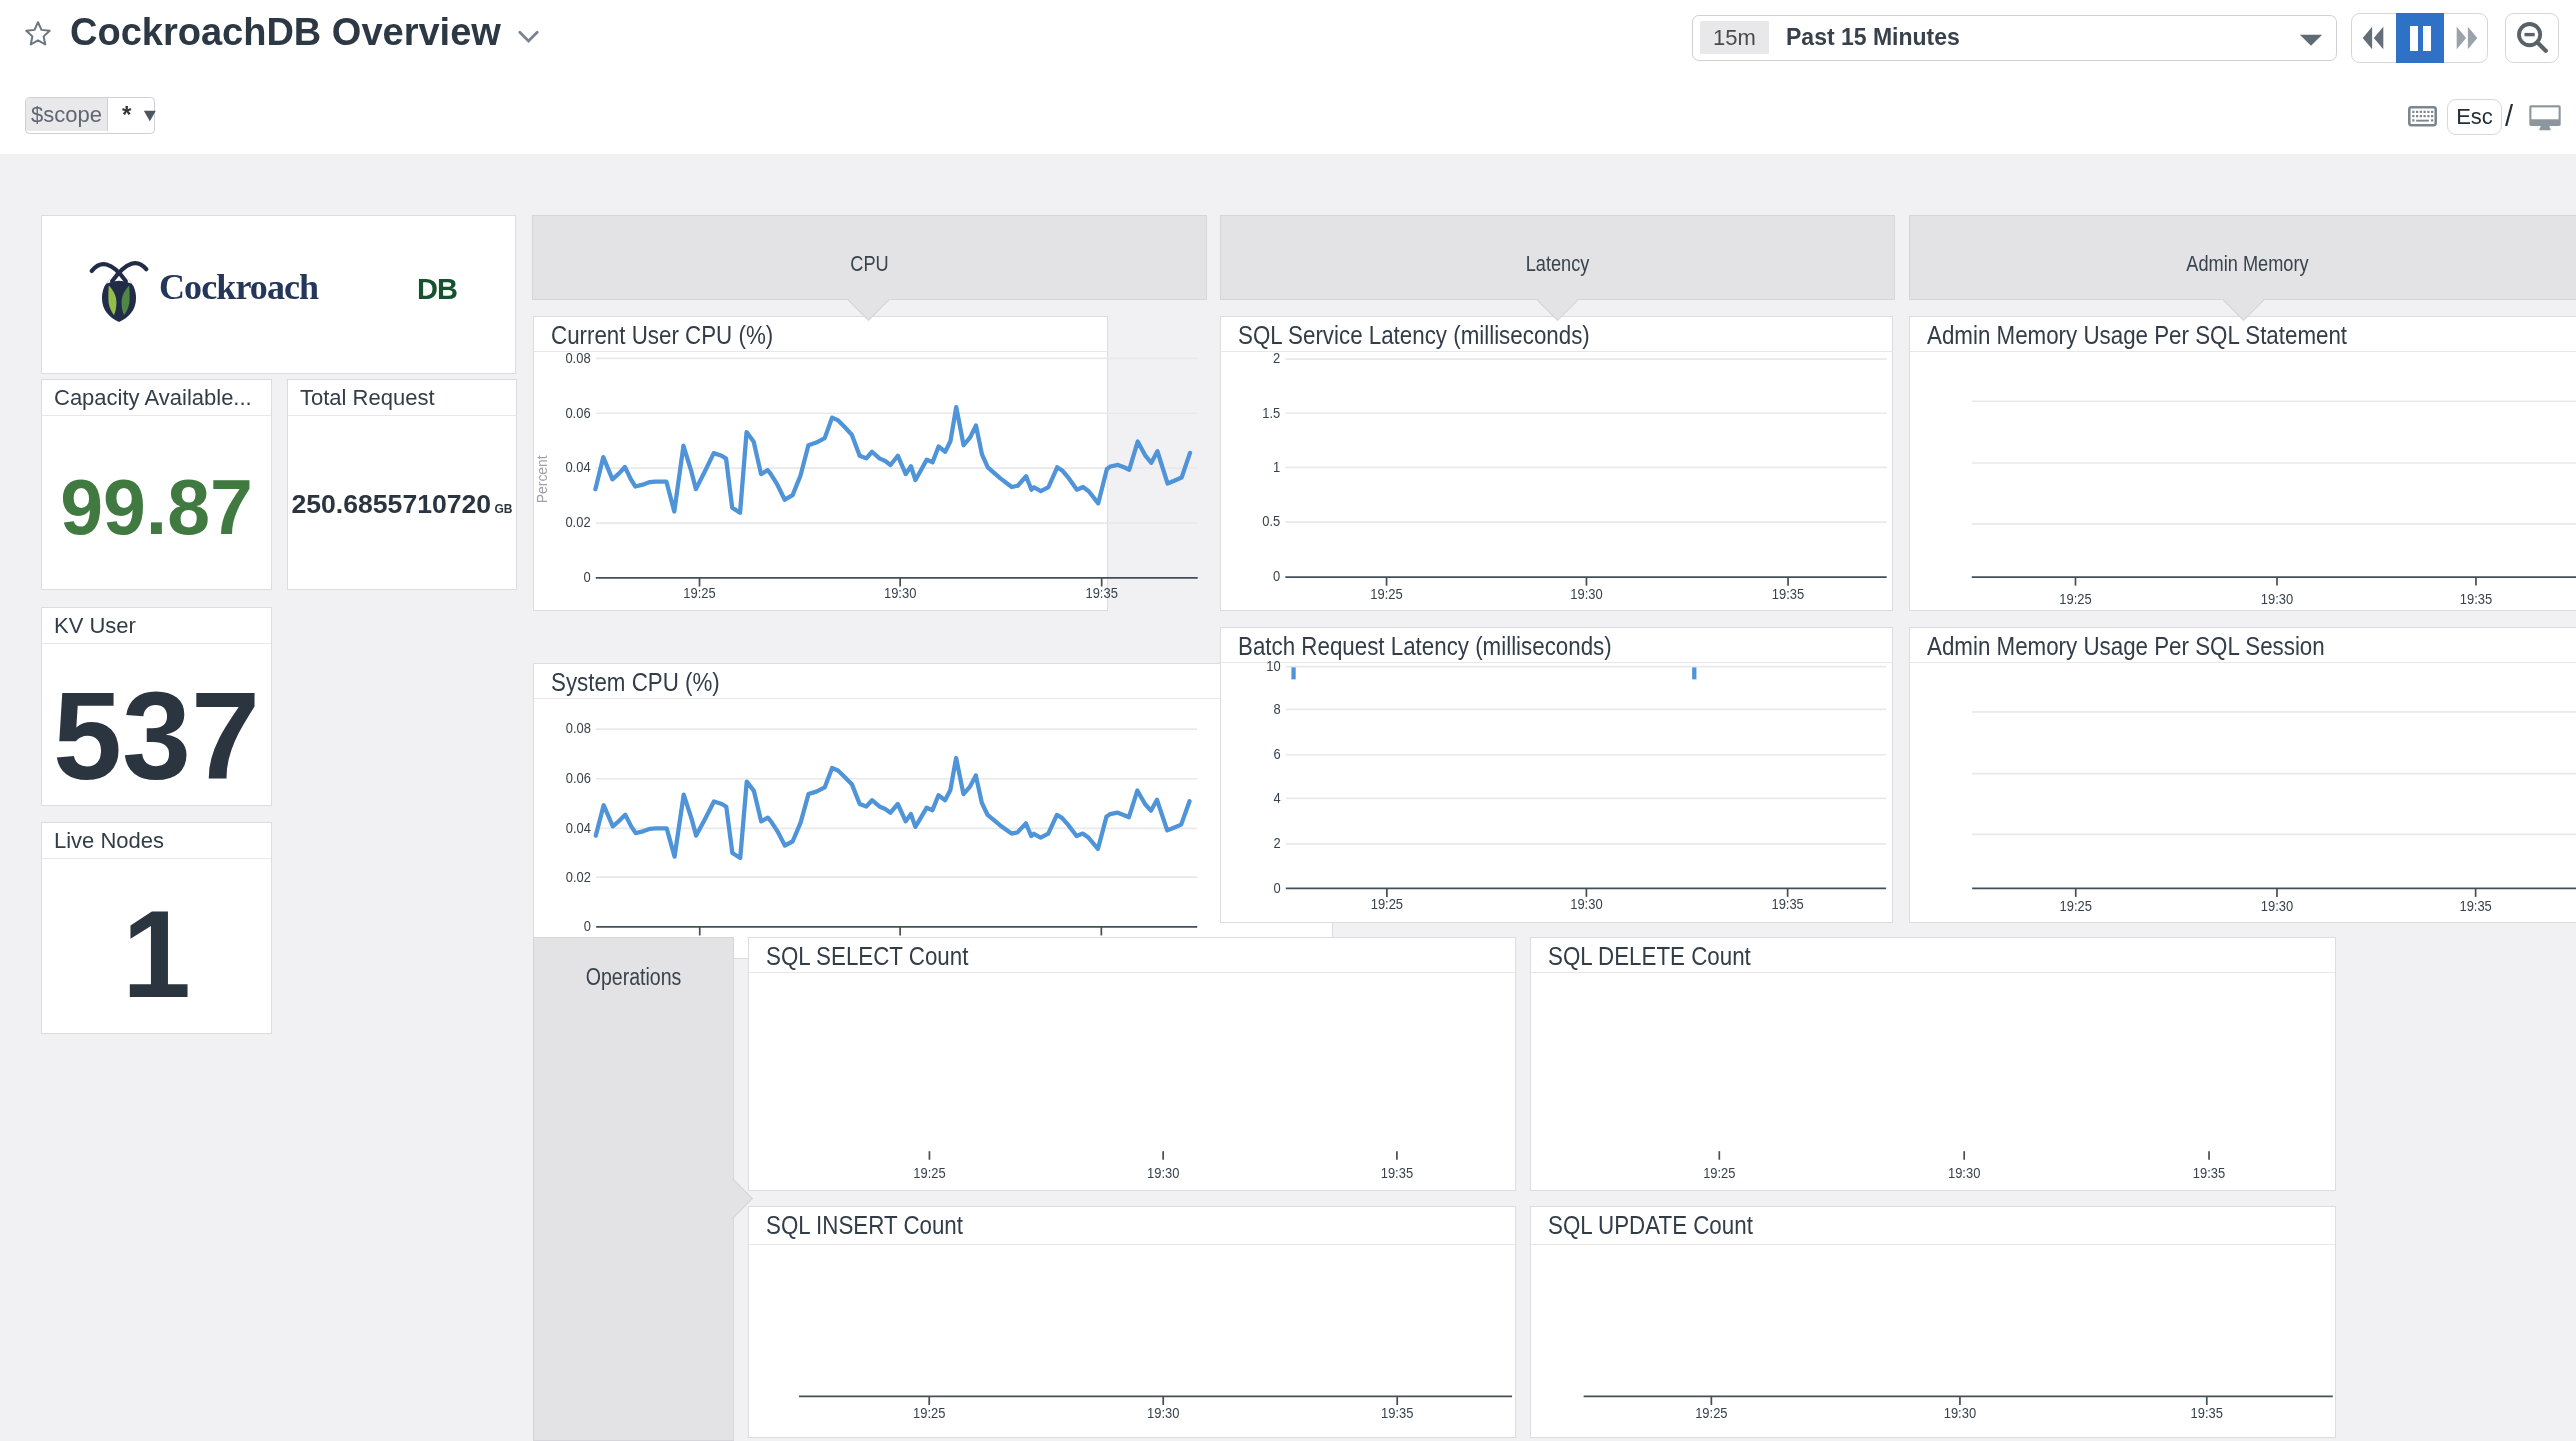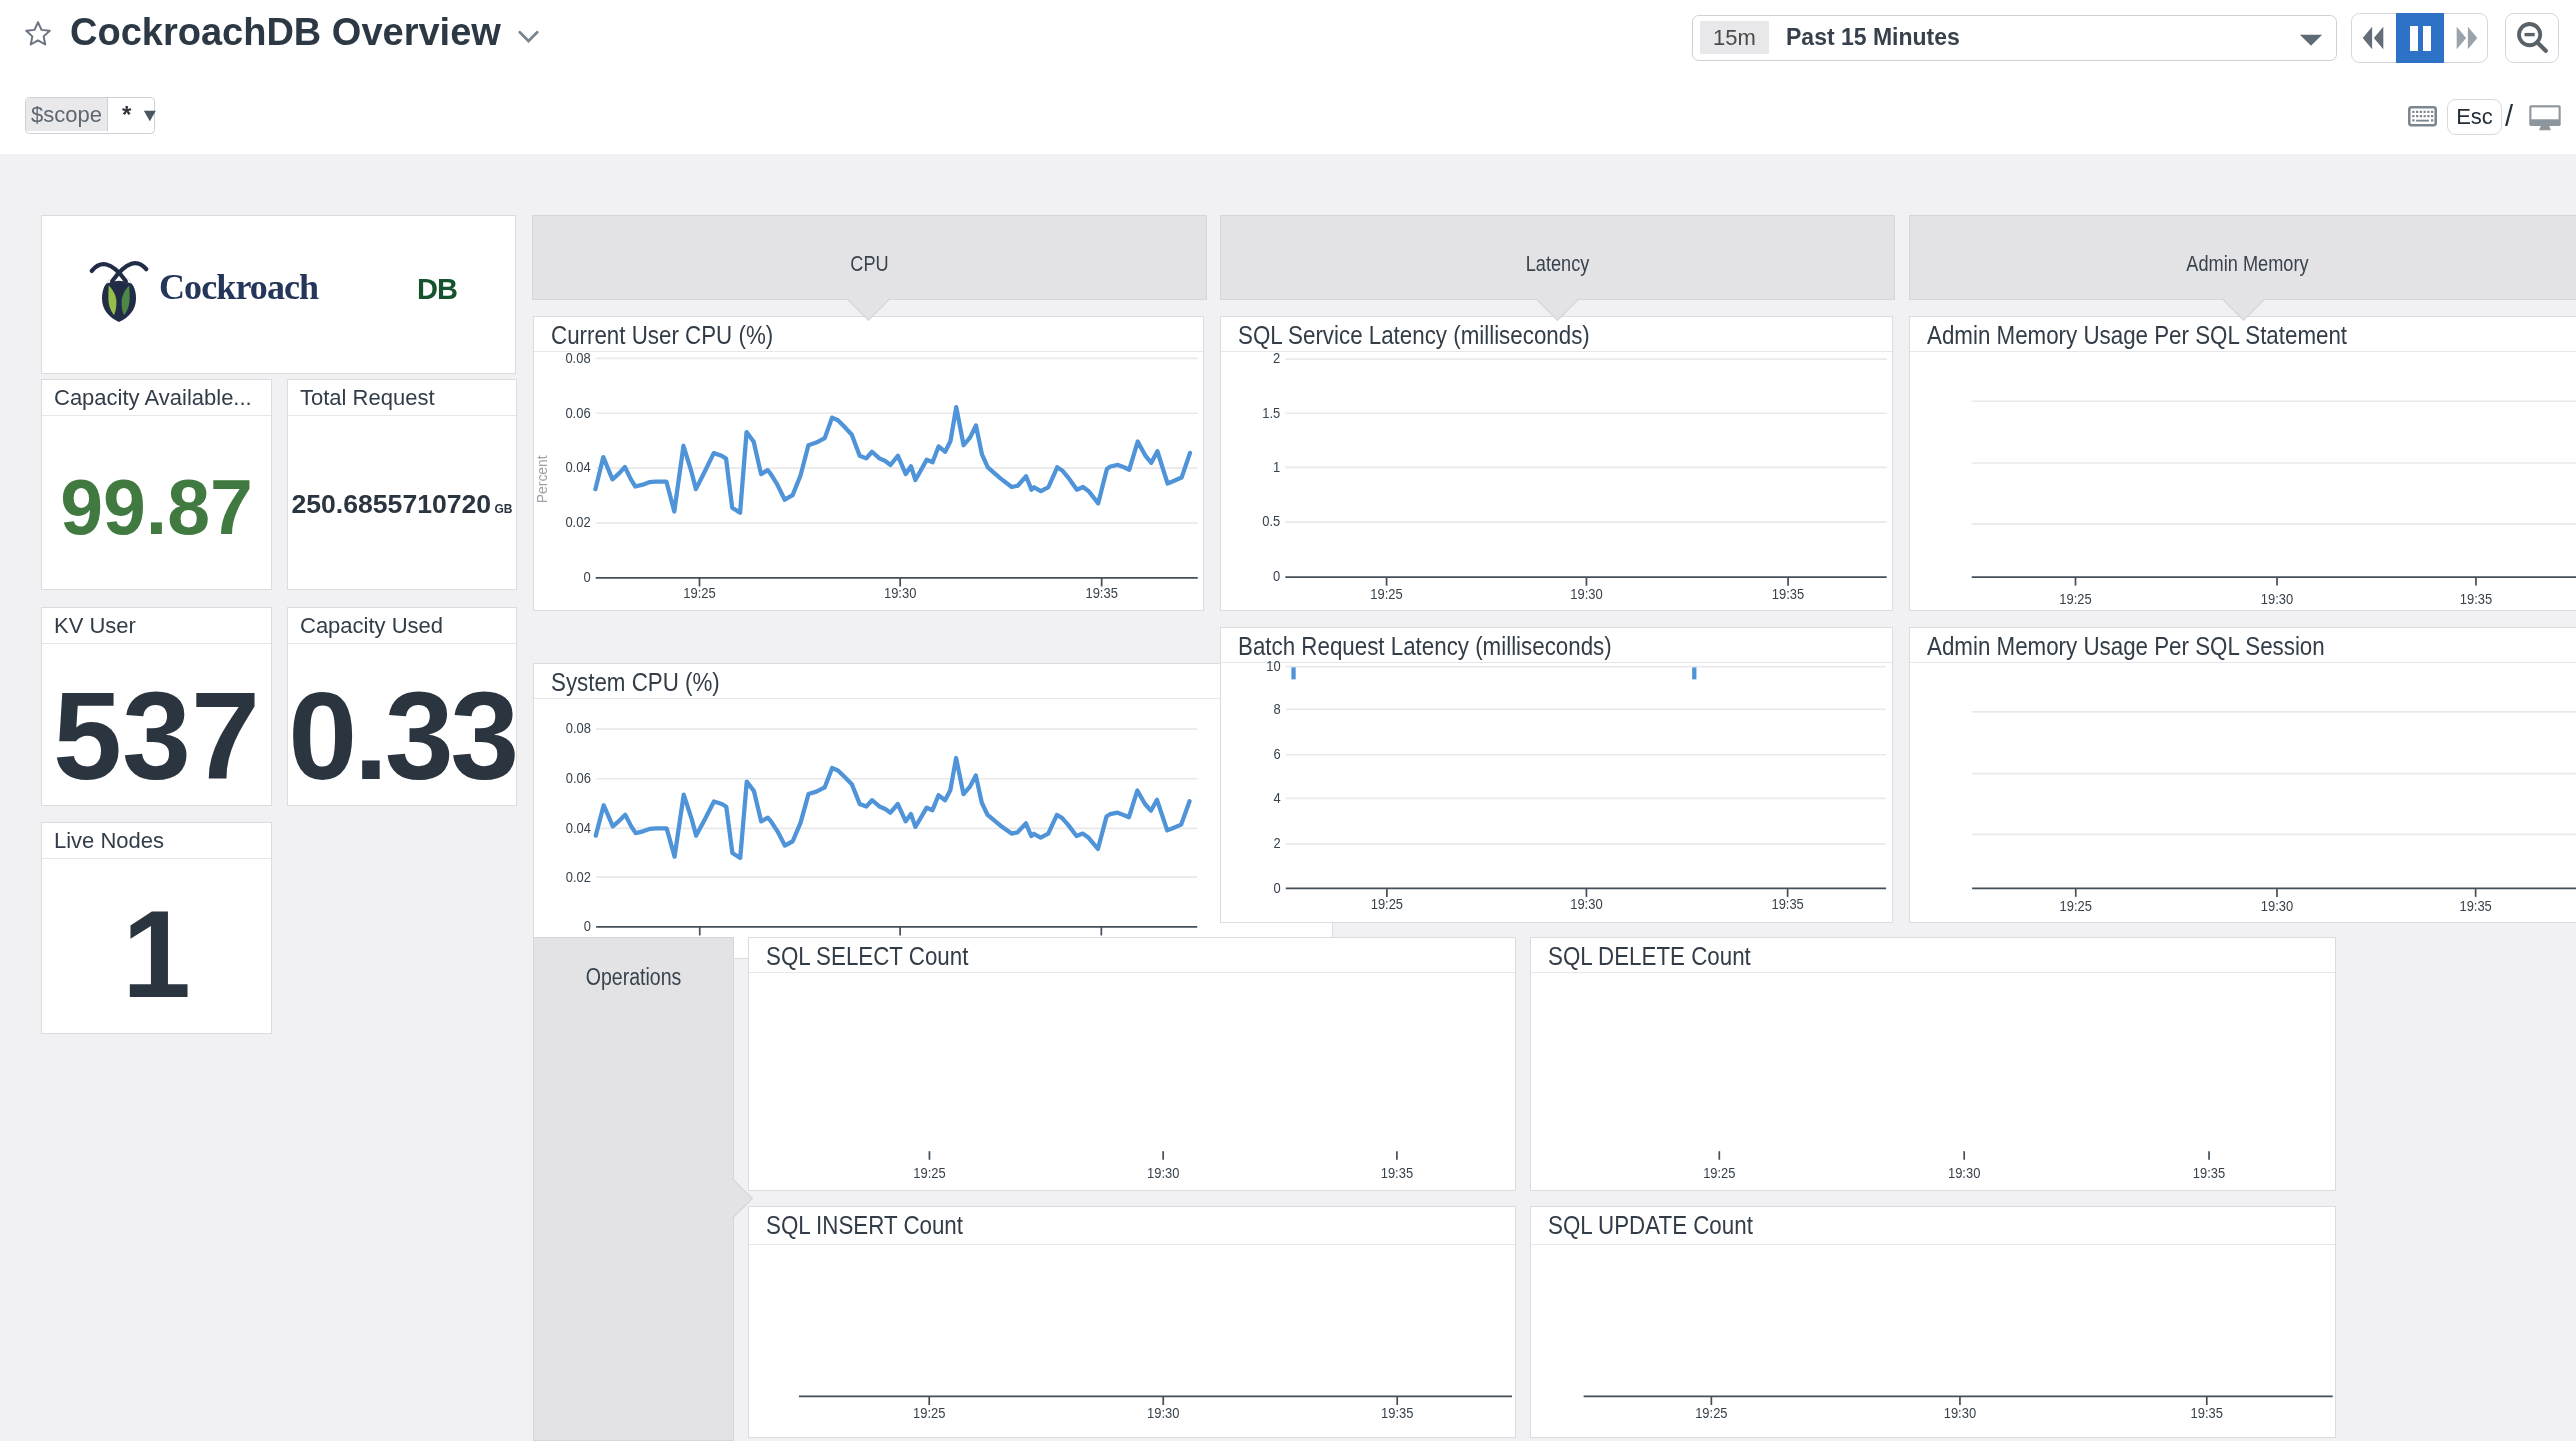--- a/index.html
+++ b/index.html
@@ -104,43 +104,38 @@
     <div class="card" style="left:287px;top:379px;width:230px;height:211px">
       <div class="stitle">Total Request</div>
       <div class="tline" style="top:35px"></div>
       <div class="val" style="top:109px;font-size:26.6px">250.6855710720<span style="font-size:12px"> GB</span></div>
     </div>
     <div class="card" style="left:41px;top:607px;width:231px;height:199px">
       <div class="stitle">KV User</div>
       <div class="tline" style="top:35px"></div>
       <div class="val" style="top:57px;font-size:124px">537</div>
     </div>
-    <div class="card" style="left:287px;top:607px;width:230px;height:199px">
-      <div class="stitle">Capacity Used</div>
-      <div class="tline" style="top:35px"></div>
-      <div class="val" style="top:57px;font-size:124px;letter-spacing:-3.4px">0.33</div>
-    </div>
     <div class="card" style="left:41px;top:822px;width:231px;height:212px">
       <div class="stitle">Live Nodes</div>
       <div class="tline" style="top:35px"></div>
       <div class="val" style="top:60px;font-size:124px">1</div>
     </div>
     <div class="ghead" style="left:532px;top:215px;width:675px;height:85px">
       <div class="glabel" style="top:36px">CPU</div>
     </div>
     <div class="notch" style="left:854px;top:286px"></div>
     <div class="ghead" style="left:1220px;top:215px;width:675px;height:85px">
       <div class="glabel" style="top:36px">Latency</div>
     </div>
     <div class="notch" style="left:1543px;top:286px"></div>
     <div class="ghead" style="left:1909px;top:215px;width:677px;height:85px">
       <div class="glabel" style="top:36px">Admin Memory</div>
     </div>
     <div class="notch" style="left:2229px;top:286px"></div>
-    <div class="card" style="left:533px;top:316px;width:671px;height:295px">
+    <div class="card" style="left:533px;top:316px;width:575px;height:295px">
       <div class="ctitle">Current User CPU (%)</div>
       <div class="tline" style="top:34px"></div>
       <svg width="668" height="292" viewBox="0 0 779 340">
         <line x1="72" y1="48" x2="774" y2="48" stroke="#e9e9eb" stroke-width="2"></line>
         <line x1="72" y1="112" x2="774" y2="112" stroke="#e9e9eb" stroke-width="2"></line>
         <line x1="72" y1="176" x2="774" y2="176" stroke="#e9e9eb" stroke-width="2"></line>
         <line x1="72" y1="240" x2="774" y2="240" stroke="#e9e9eb" stroke-width="2"></line>
         <line x1="72" y1="304" x2="774" y2="304" stroke="#454f59" stroke-width="2"></line>
         <line x1="193" y1="304" x2="193" y2="314" stroke="#454f59" stroke-width="2"></line>
         <line x1="427" y1="304" x2="427" y2="314" stroke="#454f59" stroke-width="2"></line>

